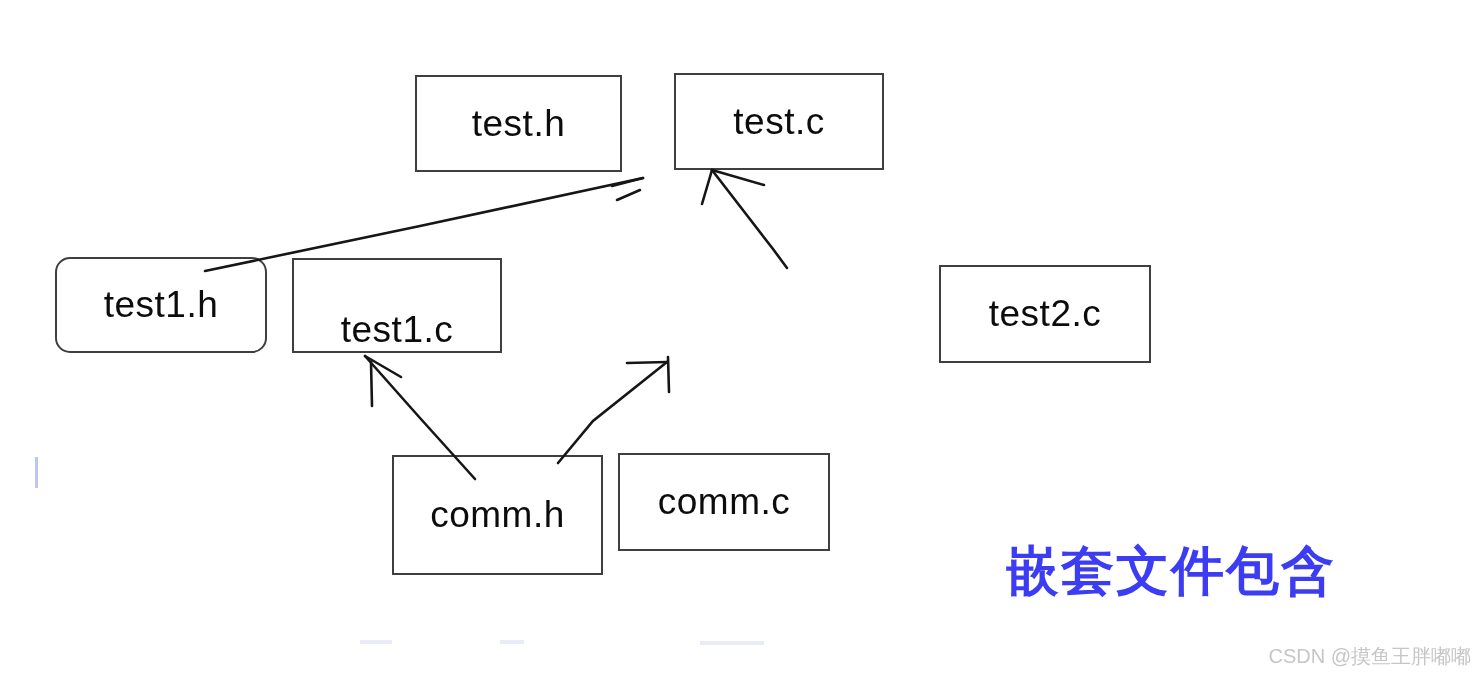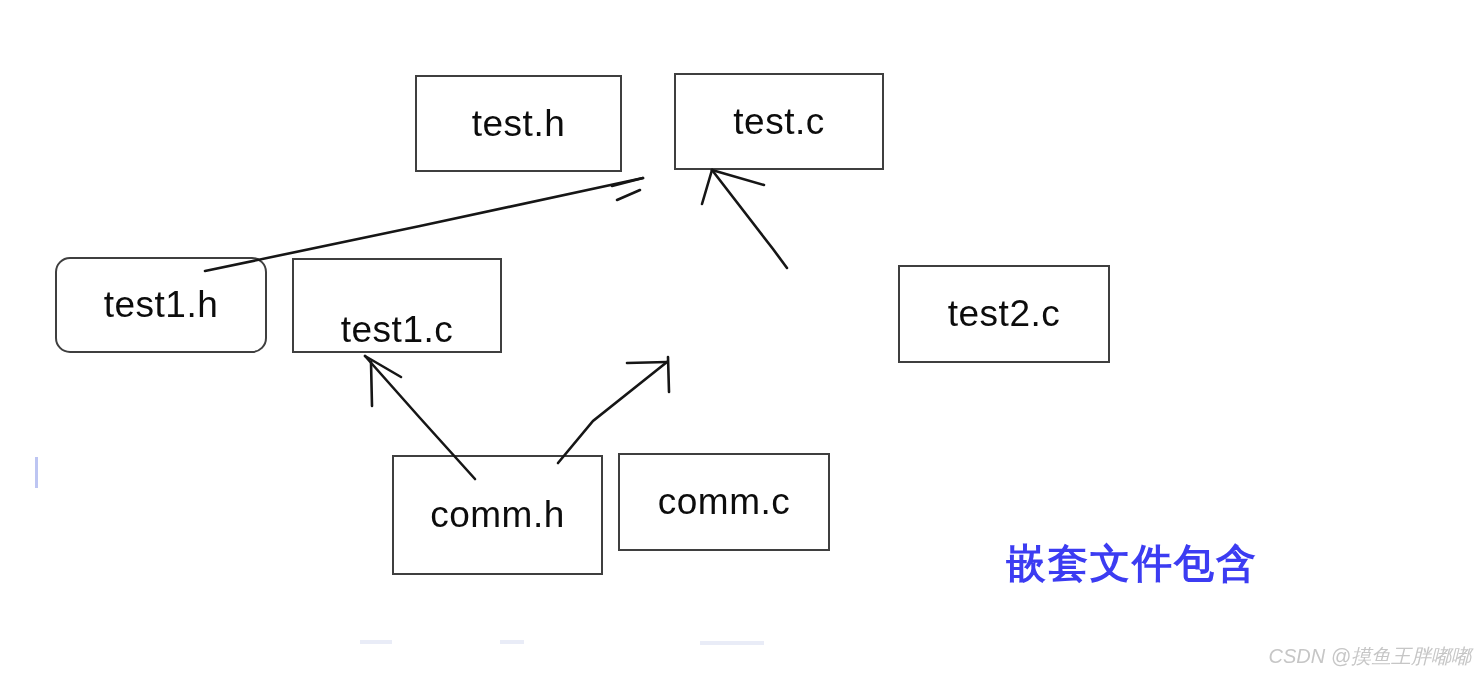--- a/index.html
+++ b/index.html
@@ -20,49 +20,48 @@
     font-size:37px;
     color:#0c0c0c;
     letter-spacing:0.5px;
   }
   
   .b-test-h  {left:415px; top:75px;  width:207px; height:97px;}
   .b-test-c  {left:638px; top:73px;  width:210px; height:97px;margin-left:36px;}
   .b-test1-h {left:55px;  top:257px; width:212px; height:96px;border-radius:15px;}
   .b-test1-c {left:292px; top:258px; width:210px; height:95px;align-items:flex-end;}
   .b-test2-h {left:682px; top:268px; width:211px; height:99px;}
-  .b-test2-c {left:898px; top:265px; width:212px; height:98px;}
+  .b-test2-c {left:939px; top:265px; width:212px; height:98px;}
   .b-comm-h  {left:392px; top:455px; width:211px; height:120px;}
   .b-comm-c  {left:618px; top:453px; width:212px; height:98px;}
 
   .arrows{
     position:absolute;left:0;top:0;width:1481px;height:676px;
     pointer-events:none;
   }
   .arrows line, .arrows polyline{
     stroke:#161616;stroke-width:2.6;fill:none;stroke-linecap:round;
   }
 
   .caption{
     position:absolute;
     left:1006px; top:536px;
-    font-size:40px;
+    font-size:53px;
     font-weight:bold;
     color:#3c3cf2;
     letter-spacing:2px;
     white-space:nowrap;
   }
   .watermark{
     position:absolute;
     right:10px; top:643px;
     font-size:20px;
     color:#c6c6c6;
     text-shadow:1px 1px 0 #ffffff;
     white-space:nowrap;
-    font-style:italic;
   }
   
   .artifact-vline{
     position:absolute;left:35px;top:457px;width:3px;height:31px;
     background:#adb7ef;opacity:.8;
   }
   .artifact-smudge{position:absolute;height:4px;background:#e9ecf7;}
   .sm1{left:360px;top:640px;width:32px;}
   .sm2{left:500px;top:640px;width:24px;}
   .sm3{left:700px;top:641px;width:64px;}

